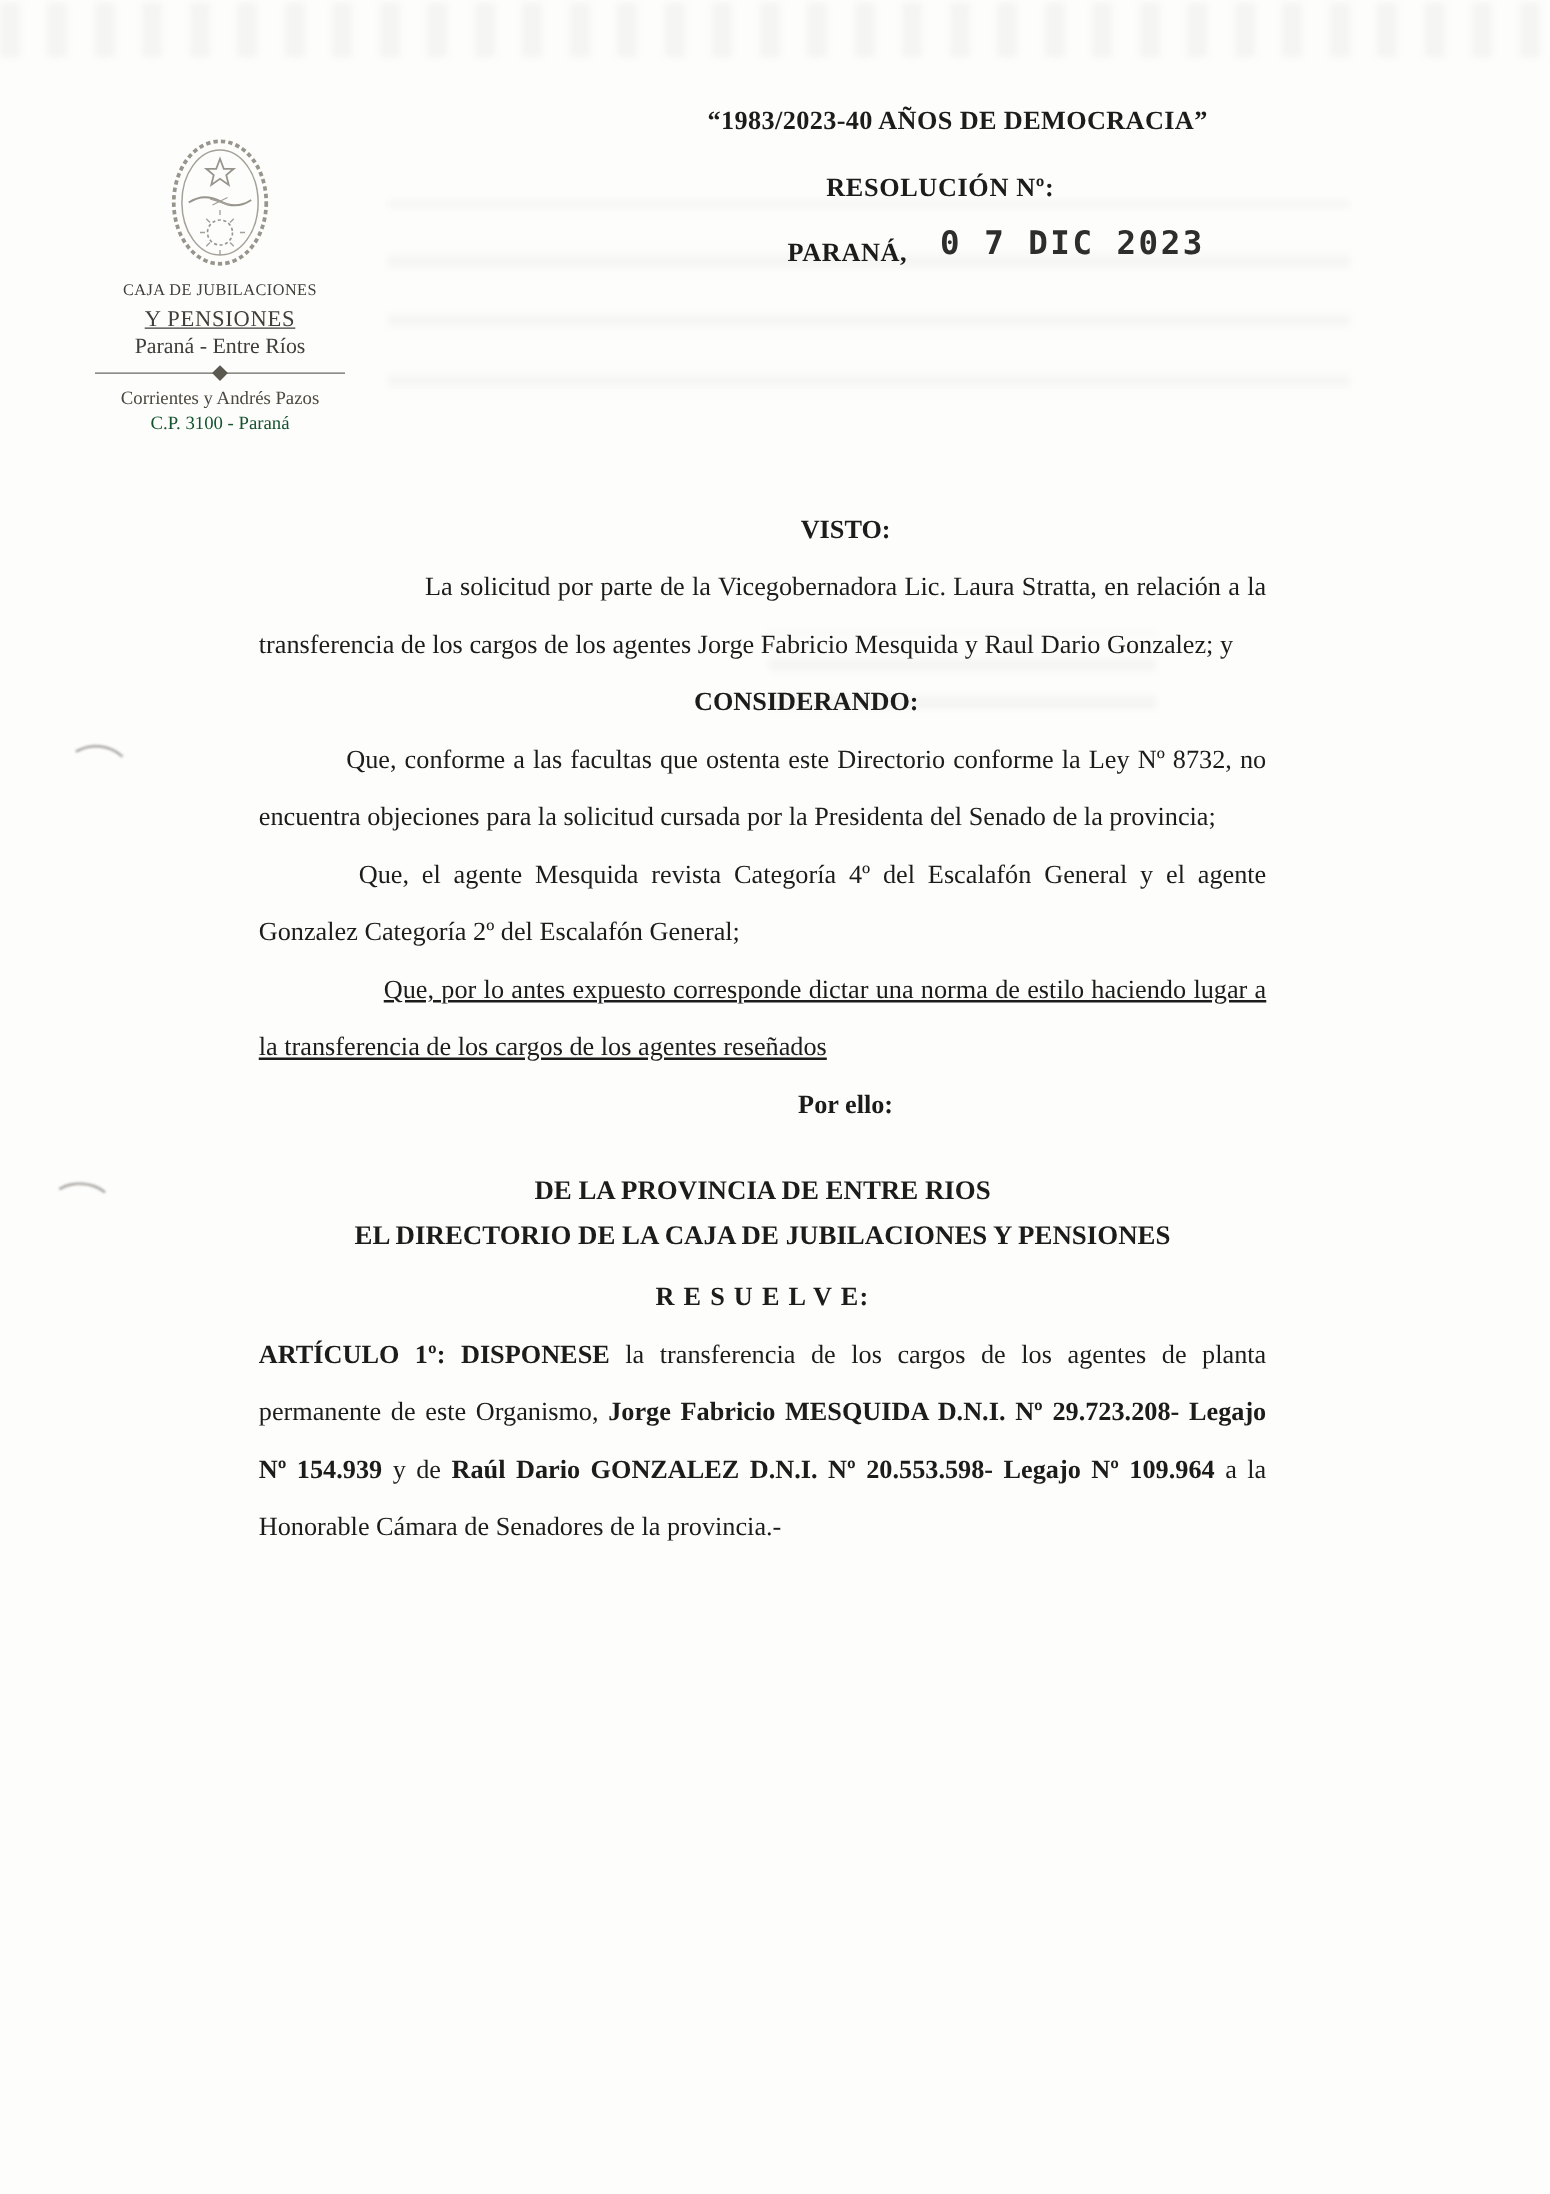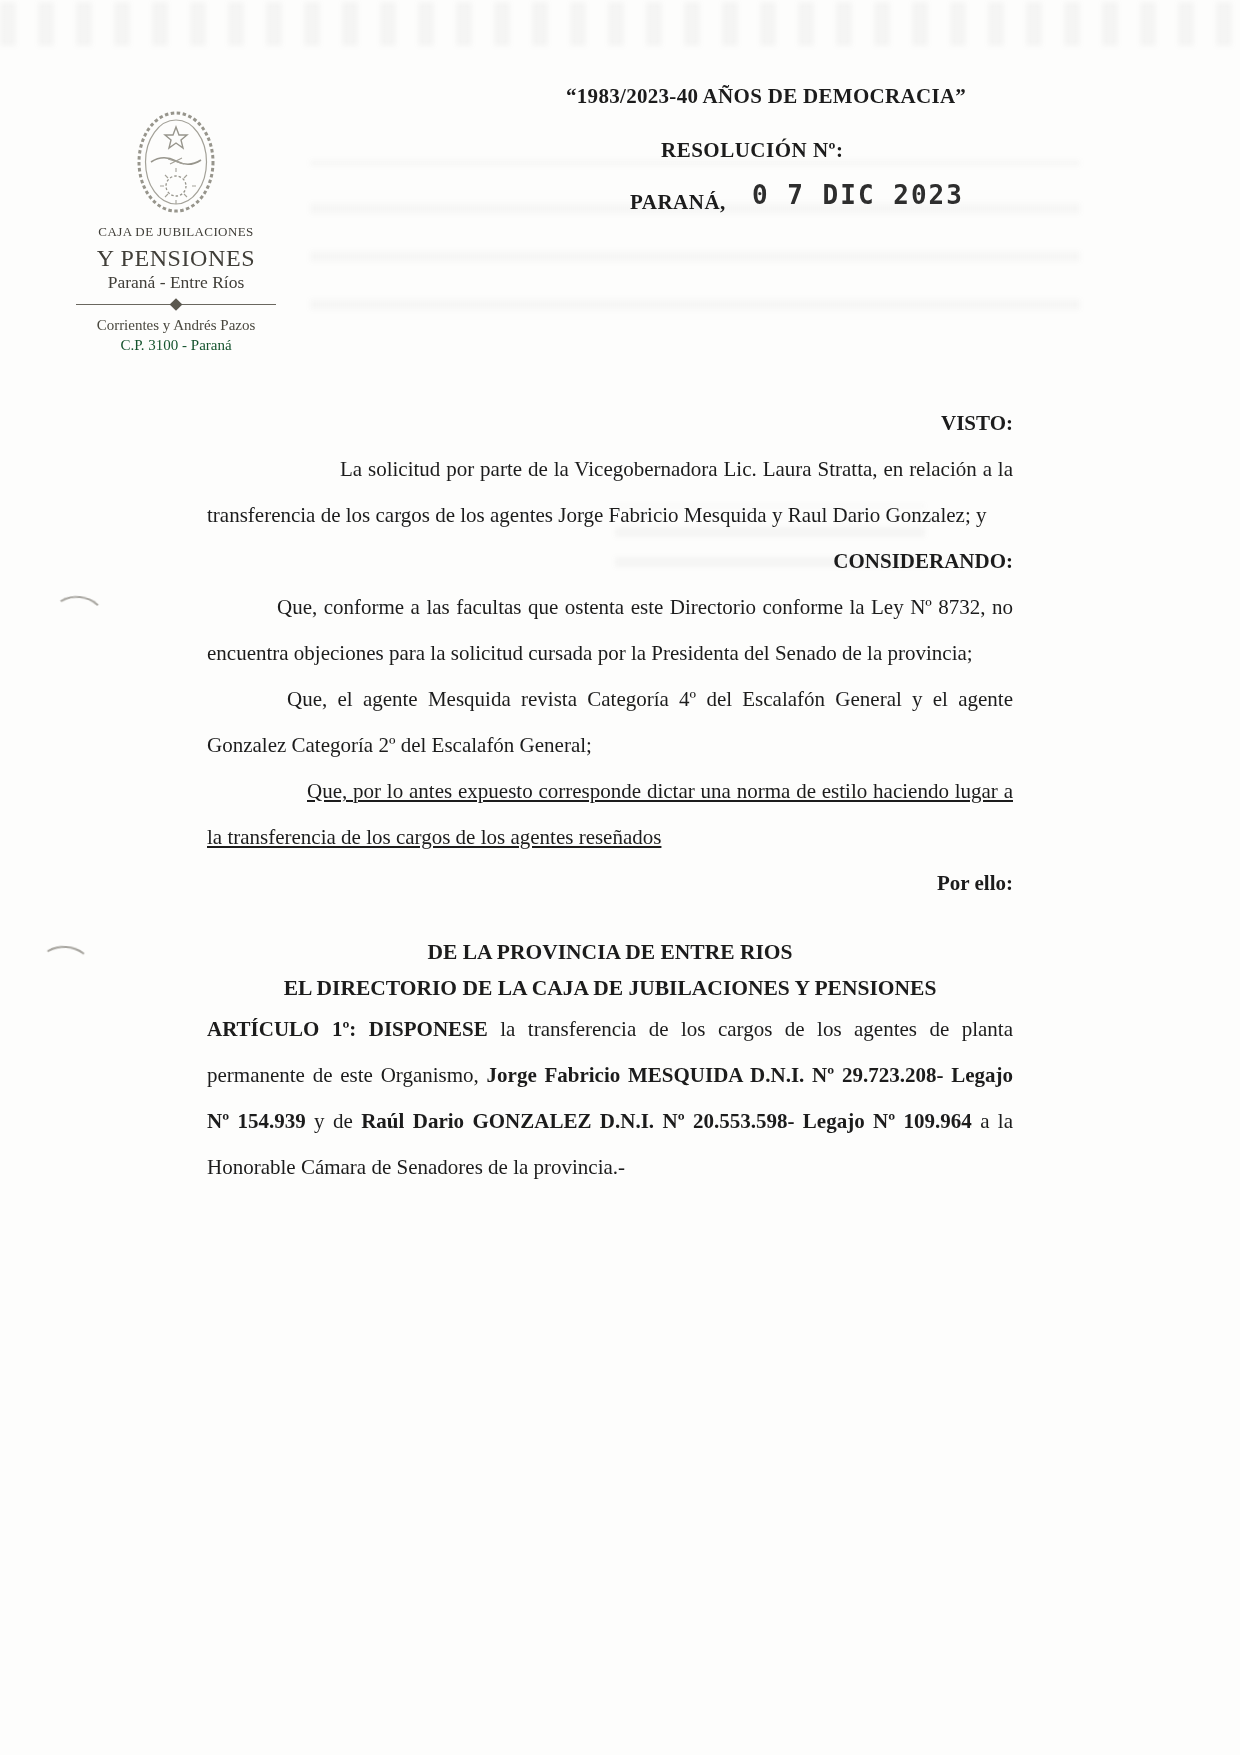--- a/index.html
+++ b/index.html
@@ -23,42 +23,42 @@
     background:repeating-linear-gradient(0deg,rgba(110,110,110,.055) 0 10px,transparent 10px 30px);}
   .pen-arc{position:absolute;border:2.5px solid transparent;border-top-color:#a8a6a0;
     border-radius:50%;filter:blur(.7px);}
   .pen-arc-1{left:52px;top:596px;width:48px;height:36px;transform:rotate(6deg);}
   .pen-arc-2{left:40px;top:946px;width:46px;height:30px;transform:rotate(4deg);}
 
   
   .letterhead{position:absolute;left:52px;top:110px;width:248px;text-align:center;color:#403e38;}
   .emblem{display:block;margin:0 auto;width:82px;height:104px;}
   .org-line1{margin-top:10px;font-size:13px;letter-spacing:.4px;}
-  .org-line2{margin-top:5px;font-size:24px;letter-spacing:.6px;}
+  .org-line2{margin-top:5px;font-size:18px;letter-spacing:.6px;text-decoration:underline;}
   .org-line3{margin-top:0;font-size:17.5px;}
   .lh-divider{position:relative;margin:7px auto 0;width:200px;height:10px;}
   .lh-divider .rule{position:absolute;left:0;right:0;top:4px;border-top:1.5px solid #6a675f;}
   .lh-divider .diamond{position:absolute;left:50%;top:0;width:9px;height:9px;
     transform:translateX(-50%) rotate(45deg);background:#5b584f;}
   .addr1{margin-top:7px;font-size:15px;color:#4a483f;}
   .addr2{margin-top:3px;font-size:15px;color:#14532d;}
 
   
   .motto{position:absolute;left:566px;top:84px;font-size:21px;font-weight:bold;letter-spacing:.3px;}
   .res-label{position:absolute;left:661px;top:138px;font-size:21px;font-weight:bold;letter-spacing:.5px;}
   .stamp{font-family:"DejaVu Sans Mono","Liberation Mono",monospace;color:#2e2e2e;}
   .res-number{position:absolute;left:845px;top:126px;font-size:28px;letter-spacing:10px;}
   .place-label{position:absolute;left:630px;top:190px;font-size:21px;font-weight:bold;letter-spacing:.5px;}
   .date-stamp{position:absolute;left:752px;top:180px;font-size:26px;font-weight:bold;letter-spacing:2px;}
 
   
   .doc-body{position:absolute;left:207px;top:400px;width:806px;
     font-size:21px;line-height:46px;text-align:justify;}
   .doc-body p,.doc-body h2,.doc-body h3{margin:0;padding:0;font-size:inherit;}
-  .h-left{font-weight:bold;text-align:right;}
+  .h-left{font-weight:bold;text-align:center;}
   .ind-133{text-indent:133px;}
   .ind-70{text-indent:70px;}
   .ind-80{text-indent:80px;}
   .ind-100{text-indent:100px;}
   .mt-56{margin-top:56px;} .mt-44{margin-top:44px;text-decoration:underline;} .mt-40{margin-top:40px;}
   .mt-30{margin-top:30px;} .mt-28{margin-top:28px;} .mt-26{margin-top:26px;}
   .mt-20{margin-top:20px;} .mt-8{margin-top:8px;}
   .center-heading{text-align:center;font-weight:bold;font-size:21.5px;line-height:36px;}
   .resuelve{text-align:center;font-weight:bold;letter-spacing:1px;line-height:46px;}
   .articulo b{font-weight:bold;}
@@ -108,17 +108,18 @@
     <p class="ind-70 mt-30">Que, conforme a las facultas que ostenta este Directorio conforme la Ley Nº 8732, no encuentra objeciones para la solicitud cursada por la Presidenta del Senado de la provincia;</p>
     <p class="ind-80 mt-40">Que, el agente Mesquida revista Categoría 4º del Escalafón General y el agente Gonzalez Categoría 2º del Escalafón General;</p>
     <p class="ind-100 mt-44">Que, por lo antes expuesto corresponde dictar una norma de estilo haciendo lugar a la transferencia de los cargos de los agentes reseñados</p>
 
     <h3 class="h-left ind-133 mt-26">Por ello:</h3>
 
     <div class="center-heading mt-28">
       <div>DE LA PROVINCIA DE ENTRE RIOS</div>
       <div>EL DIRECTORIO DE LA CAJA DE JUBILACIONES Y PENSIONES</div>
     </div>
+    <div class="resuelve mt-8">R E S U E L V E:</div>
 
     <p class="articulo mt-20" id="articulo"><b>ARTÍCULO 1º: DISPONESE</b><span> la transferencia de los cargos de los agentes de planta permanente de este Organismo, </span><b>Jorge Fabricio MESQUIDA D.N.I. Nº 29.723.208- Legajo Nº 154.939</b><span> y de </span><b>Raúl Dario GONZALEZ  D.N.I. Nº 20.553.598- Legajo Nº 109.964</b><span> a la Honorable Cámara de Senadores de la provincia.-</span></p>
   </div>
 
 </div>
 
 </body></html>

